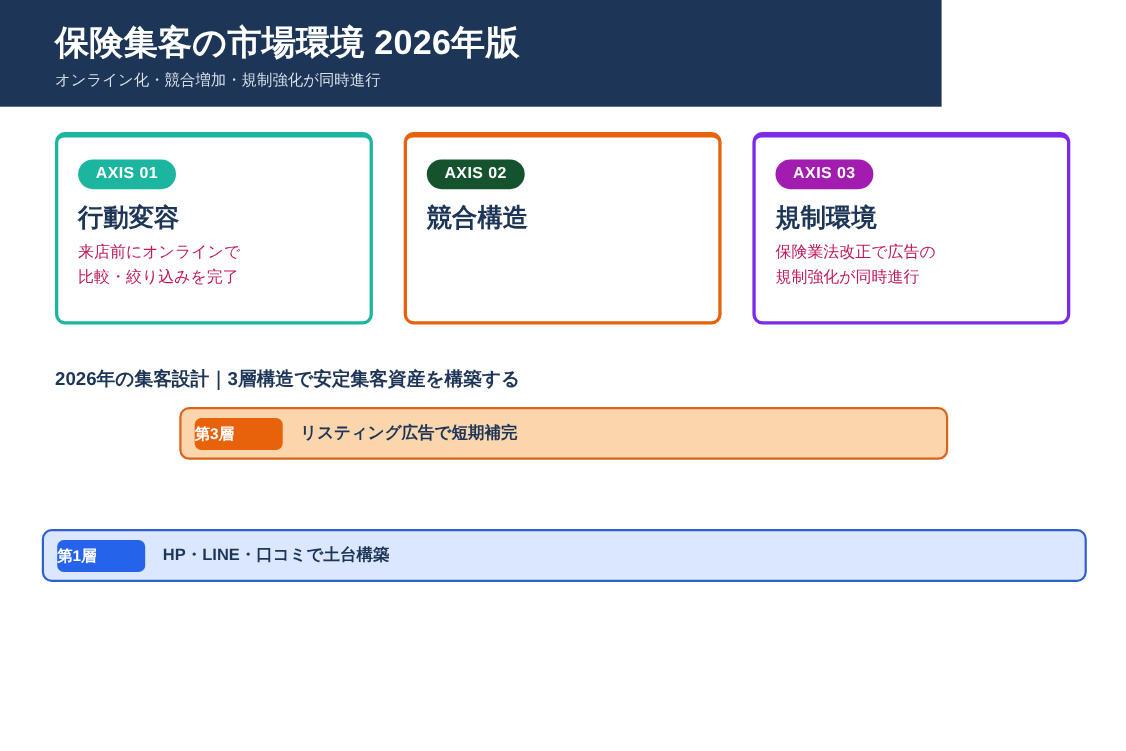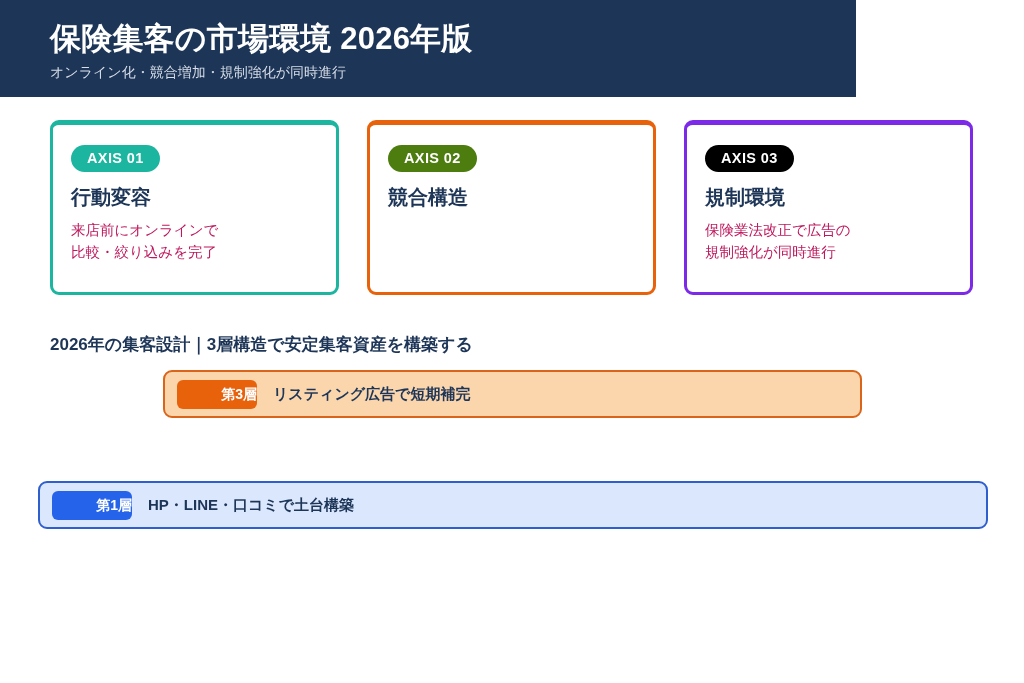--- a/index.html
+++ b/index.html
@@ -72,27 +72,27 @@
     display: inline-block;
     border-radius: 999px;
     color: #ffffff;
     font-size: 14.5px;
     font-weight: bold;
     letter-spacing: 0.4px;
     padding: 5px 16px 6px 16px;
     line-height: 16px;
   }
   .card-1 .card-badge { background: #1bb5a0; }
-  .card-2 .card-badge { background: #4d7c0f; }
-  .card-3 .card-badge { background: #000000; }
+  .card-2 .card-badge { background: #14532d; }
+  .card-3 .card-badge { background: #a21caf; }
 
   .card-title {
     margin-top: 13px;
     color: #1d3557;
-    font-size: 20px;
+    font-size: 23px;
     font-weight: bold;
     line-height: 24px;
   }
   .card-desc {
     margin-top: 10px;
     color: #be185d;
     font-size: 14.5px;
     line-height: 22px;
     white-space: pre-line;
   }
@@ -148,21 +148,21 @@
     width: 950px;
     background: #dbe7fd;
     border-color: #2f5ecf;
   }
   .layer-badge {
     flex: 0 0 auto;
     border-radius: 6px;
     color: #ffffff;
     font-size: 14px;
     font-weight: bold;
-    text-align: right;
+    text-align: left;
     padding: 6px 0 7px 0;
     width: 80px;
     line-height: 16px;
   }
   .layer-3 .layer-badge { background: #e8620c; }
   .layer-2 .layer-badge { background: #14b39a; }
   .layer-1 .layer-badge { background: #2563eb; }
 
   .layer-label {
     margin-left: 16px;

